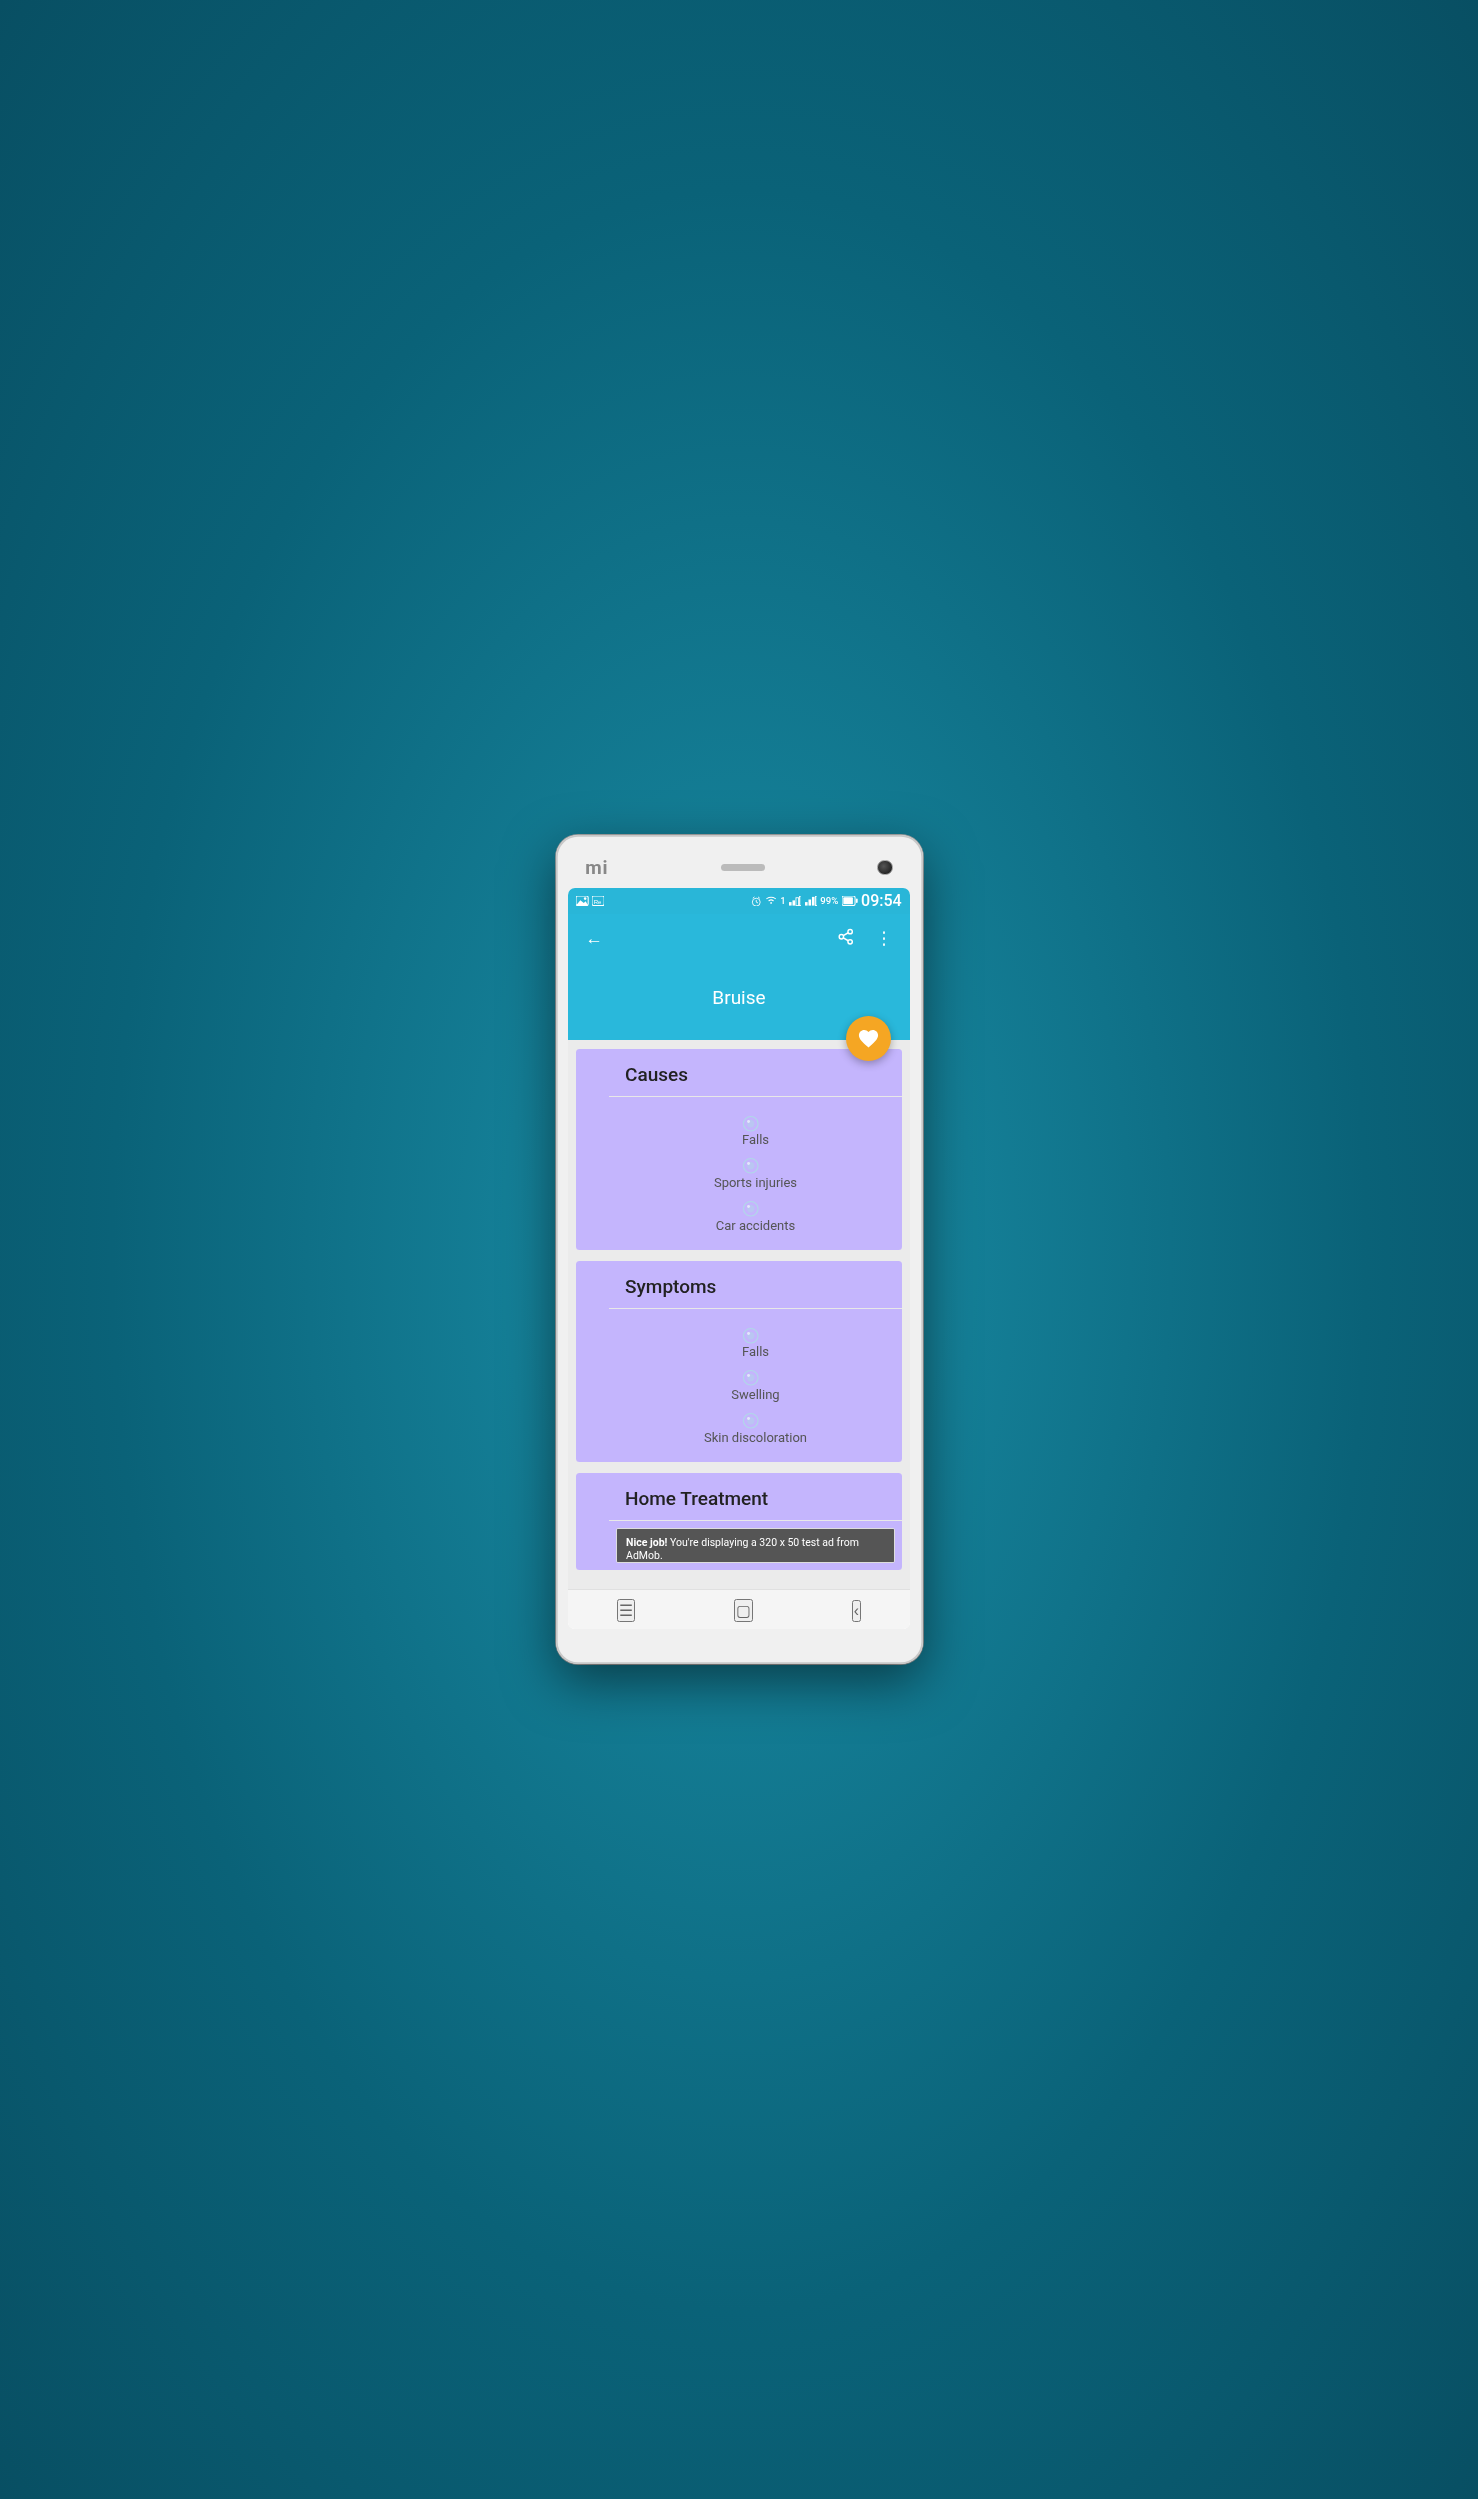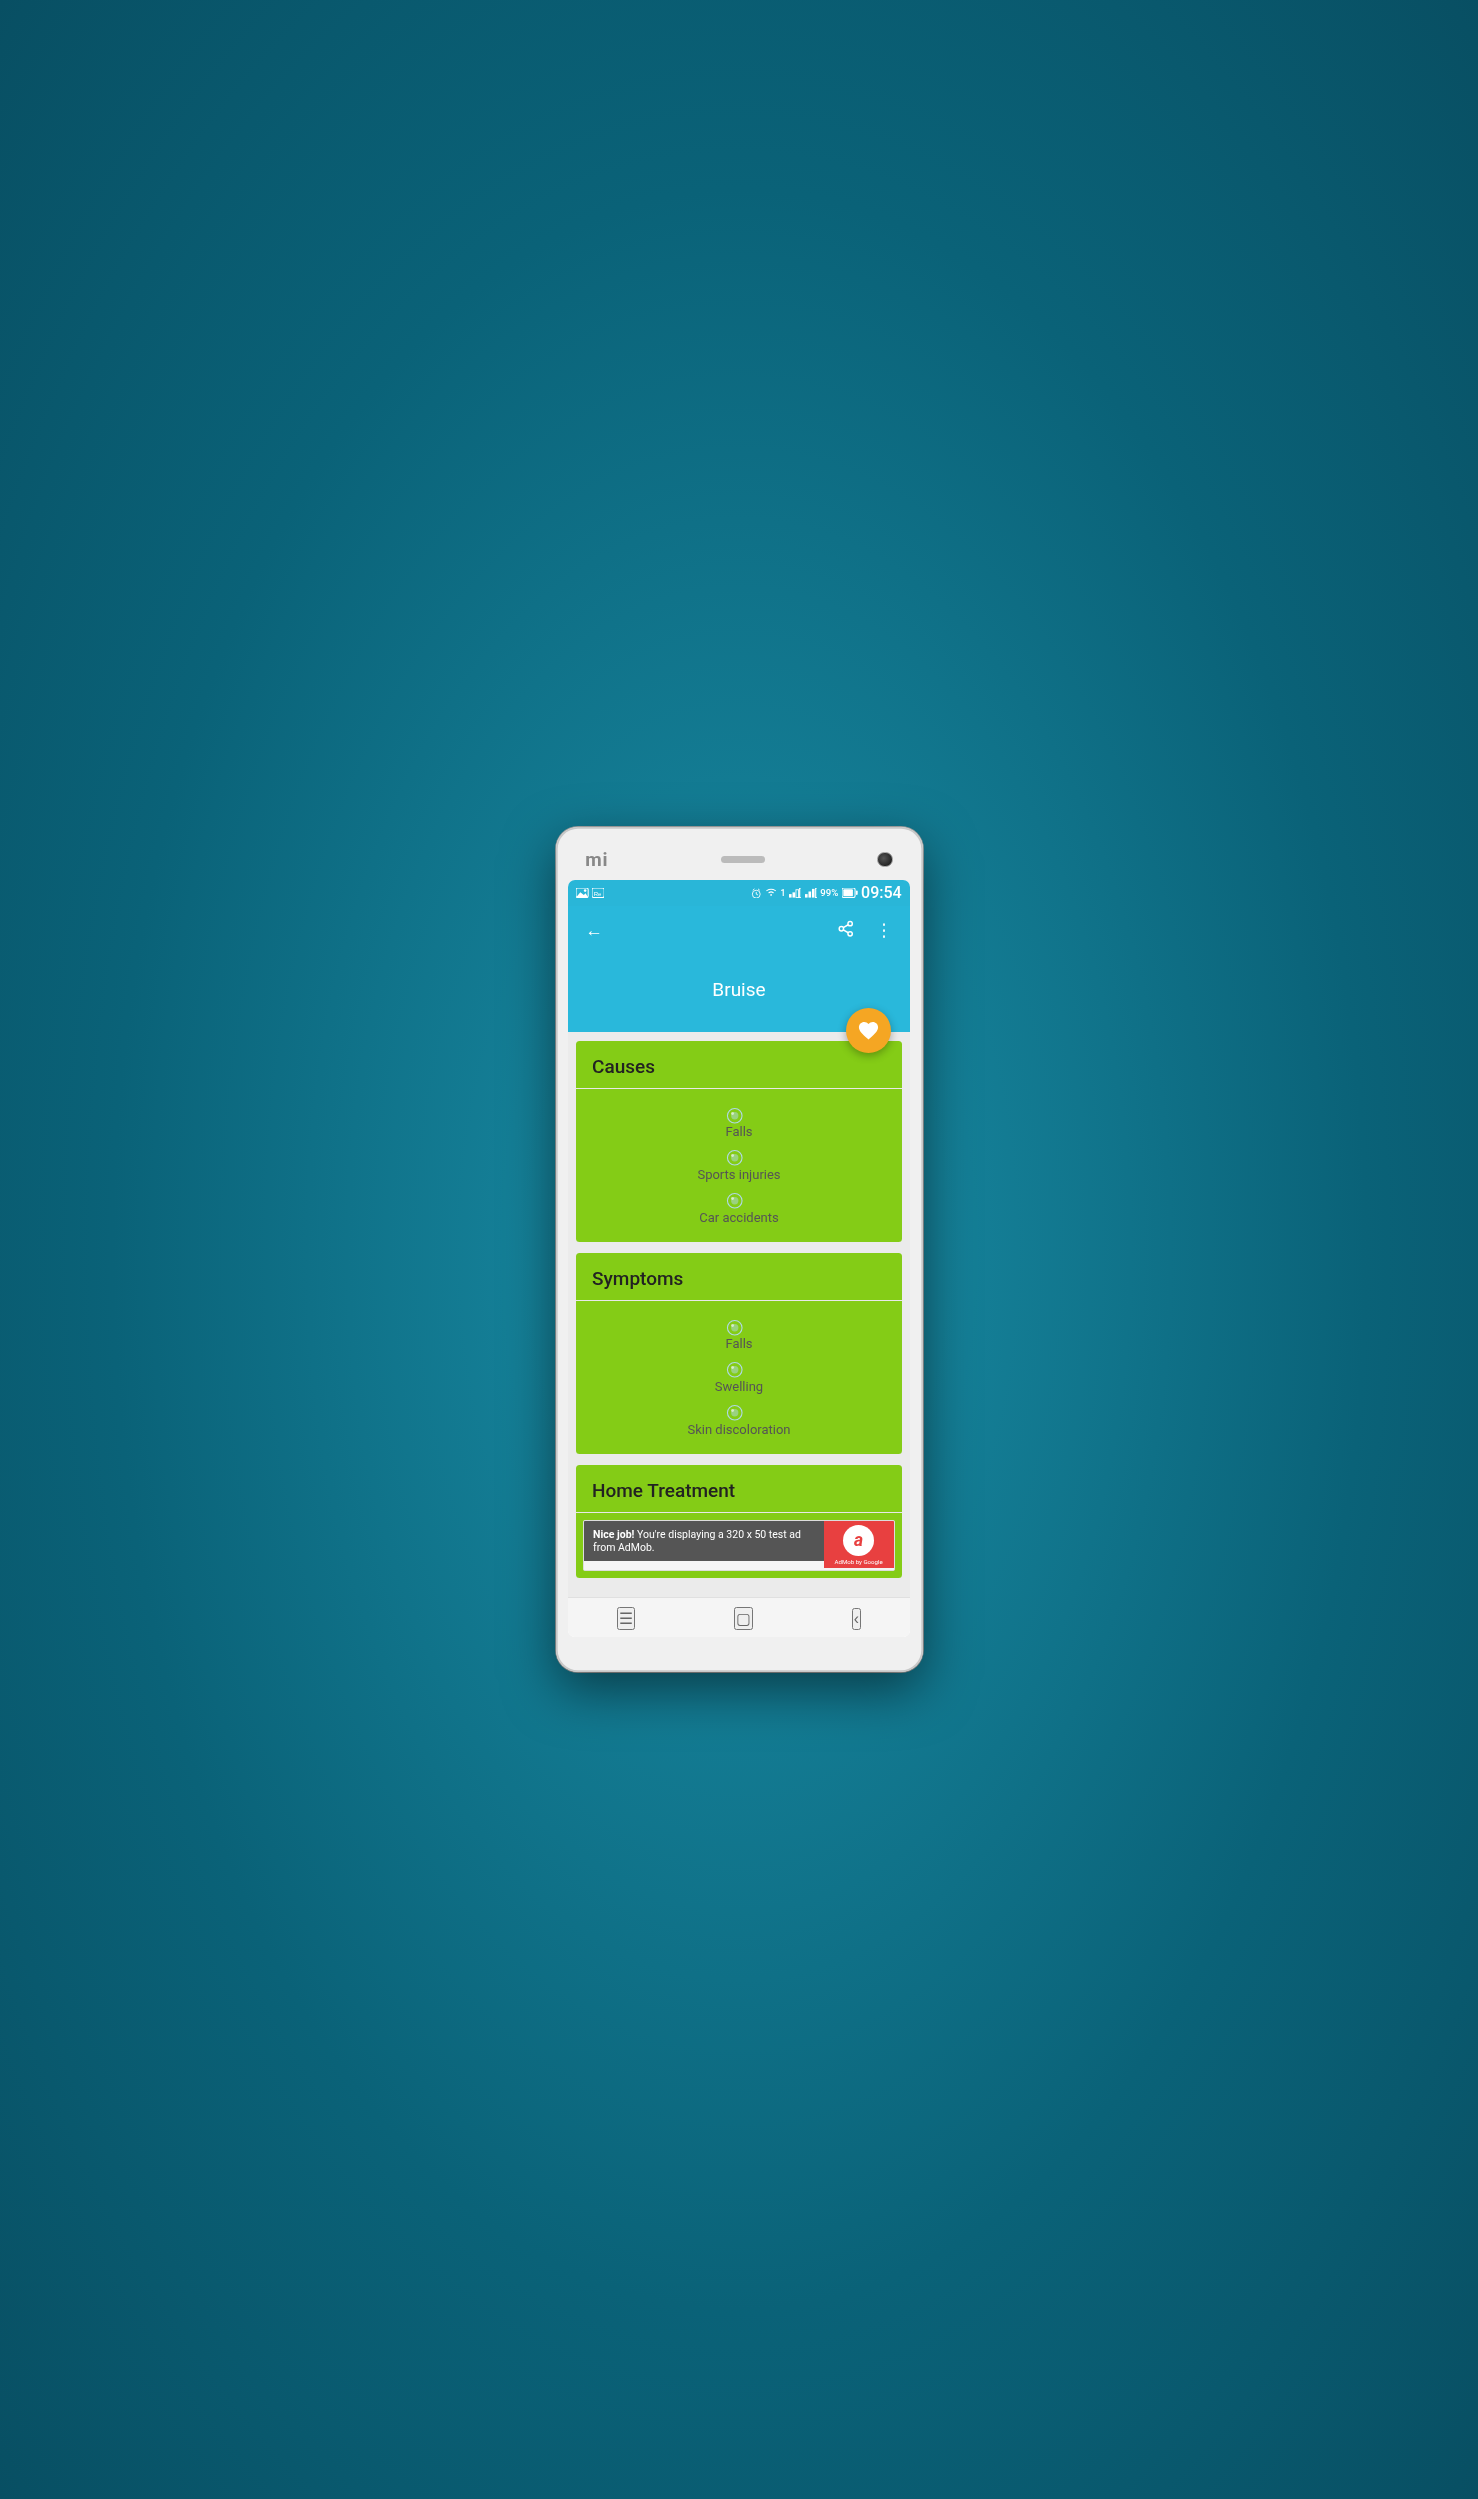--- a/index.html
+++ b/index.html
@@ -148,24 +148,25 @@
       fill: white;
     }
 
     
     .content {
       background: #ebebeb;
       padding: 8.7px 8.7px;
     }
 
     .card {
-      background: #84cc16;
+      background: #c4b5fd;
       border-radius: 3.5px;
       margin-bottom: 10.5px;
       overflow: hidden;
+      padding-left: 33px;
     }
 
     .card-header {
       padding: 14px 15.7px 10.5px 15.7px;
       border-bottom: 0.9px solid #e8e8e8;
     }
 
     .card-title {
       font-size: 19px;
       font-weight: 500;
@@ -188,27 +189,28 @@
     .bullet-icon {
       width: 17.5px;
       height: 17.5px;
       margin-right: 8.7px;
       flex-shrink: 0;
     }
 
     
     .ad-banner {
       display: flex;
-      align-items: flex-start;
+      align-items: center;
       background: #f5f5f5;
       border: 0.9px solid #ddd;
       margin: 7px;
       border-radius: 1.7px;
       overflow: hidden;
-      height: 51px;
+      height: 35px;
+      flex-direction: column;
     }
 
     .ad-text {
       flex: 1;
       background: #555;
       color: white;
       font-size: 10.5px;
       padding: 7px 8.7px;
       display: flex;
       align-items: center;

